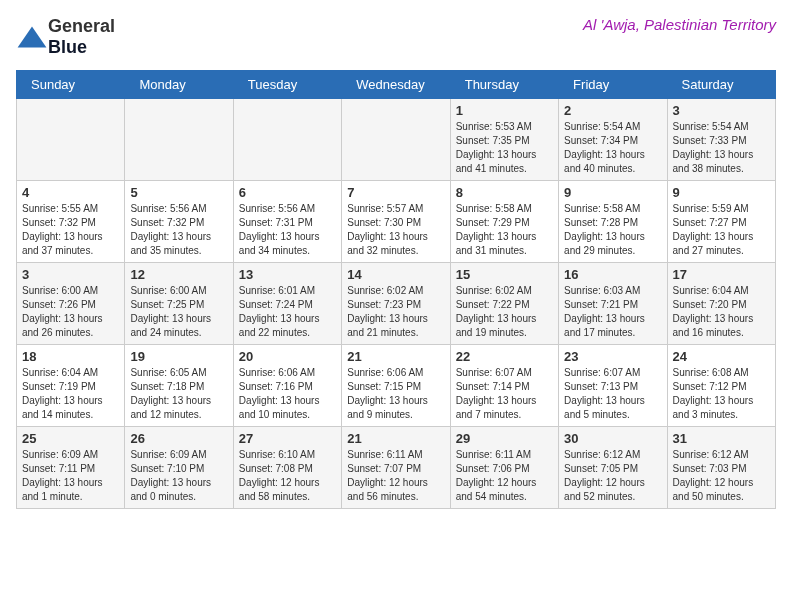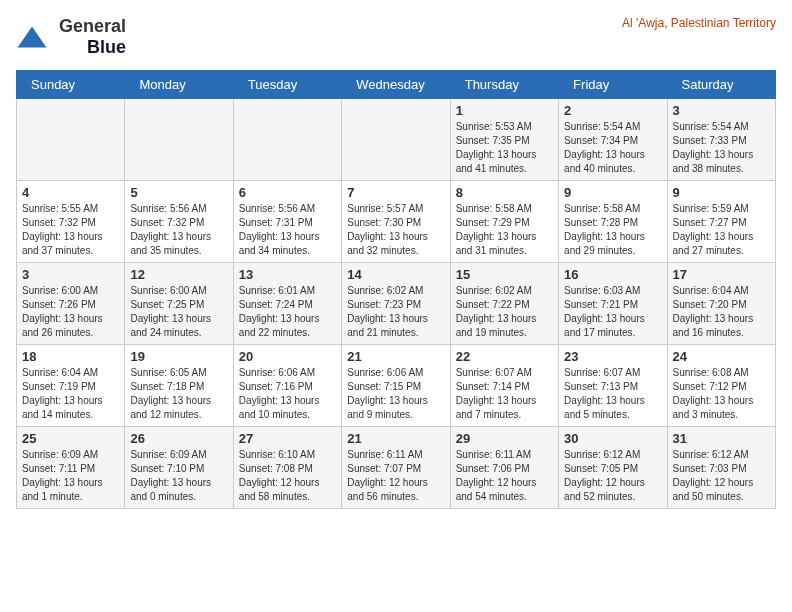--- a/index.html
+++ b/index.html
@@ -12,22 +12,21 @@
     }
     .header-area {
       display: flex;
       justify-content: space-between;
       align-items: flex-start;
       margin-bottom: 12px;
     }
     .logo {
       display: flex;
       align-items: center;
-      gap: 11px;
-      text-align: right;
+      gap: 0;
     }
     .logo-text-general {
       font-size: 18px;
       font-weight: bold;
       color: #333;
     }
     .logo-text-blue {
       font-size: 18px;
       font-weight: bold;
       color: #0f172a;
@@ -38,22 +37,23 @@
     }
     .title-area {
       text-align: right;
     }
     .month-year {
       font-size: 36px;
       color: #333;
       font-weight: normal;
     }
     .location {
-      font-size: 12px;
-      color: #c2410c;
+      font-size: 15px;
+      color: #a21caf;
+      font-style: italic;
     }
     table {
       width: 100%;
       border-collapse: collapse;
       font-size: 11px;
     }
     thead th {
       background-color: #2a6db5;
       color: #fff;
       text-align: left;

